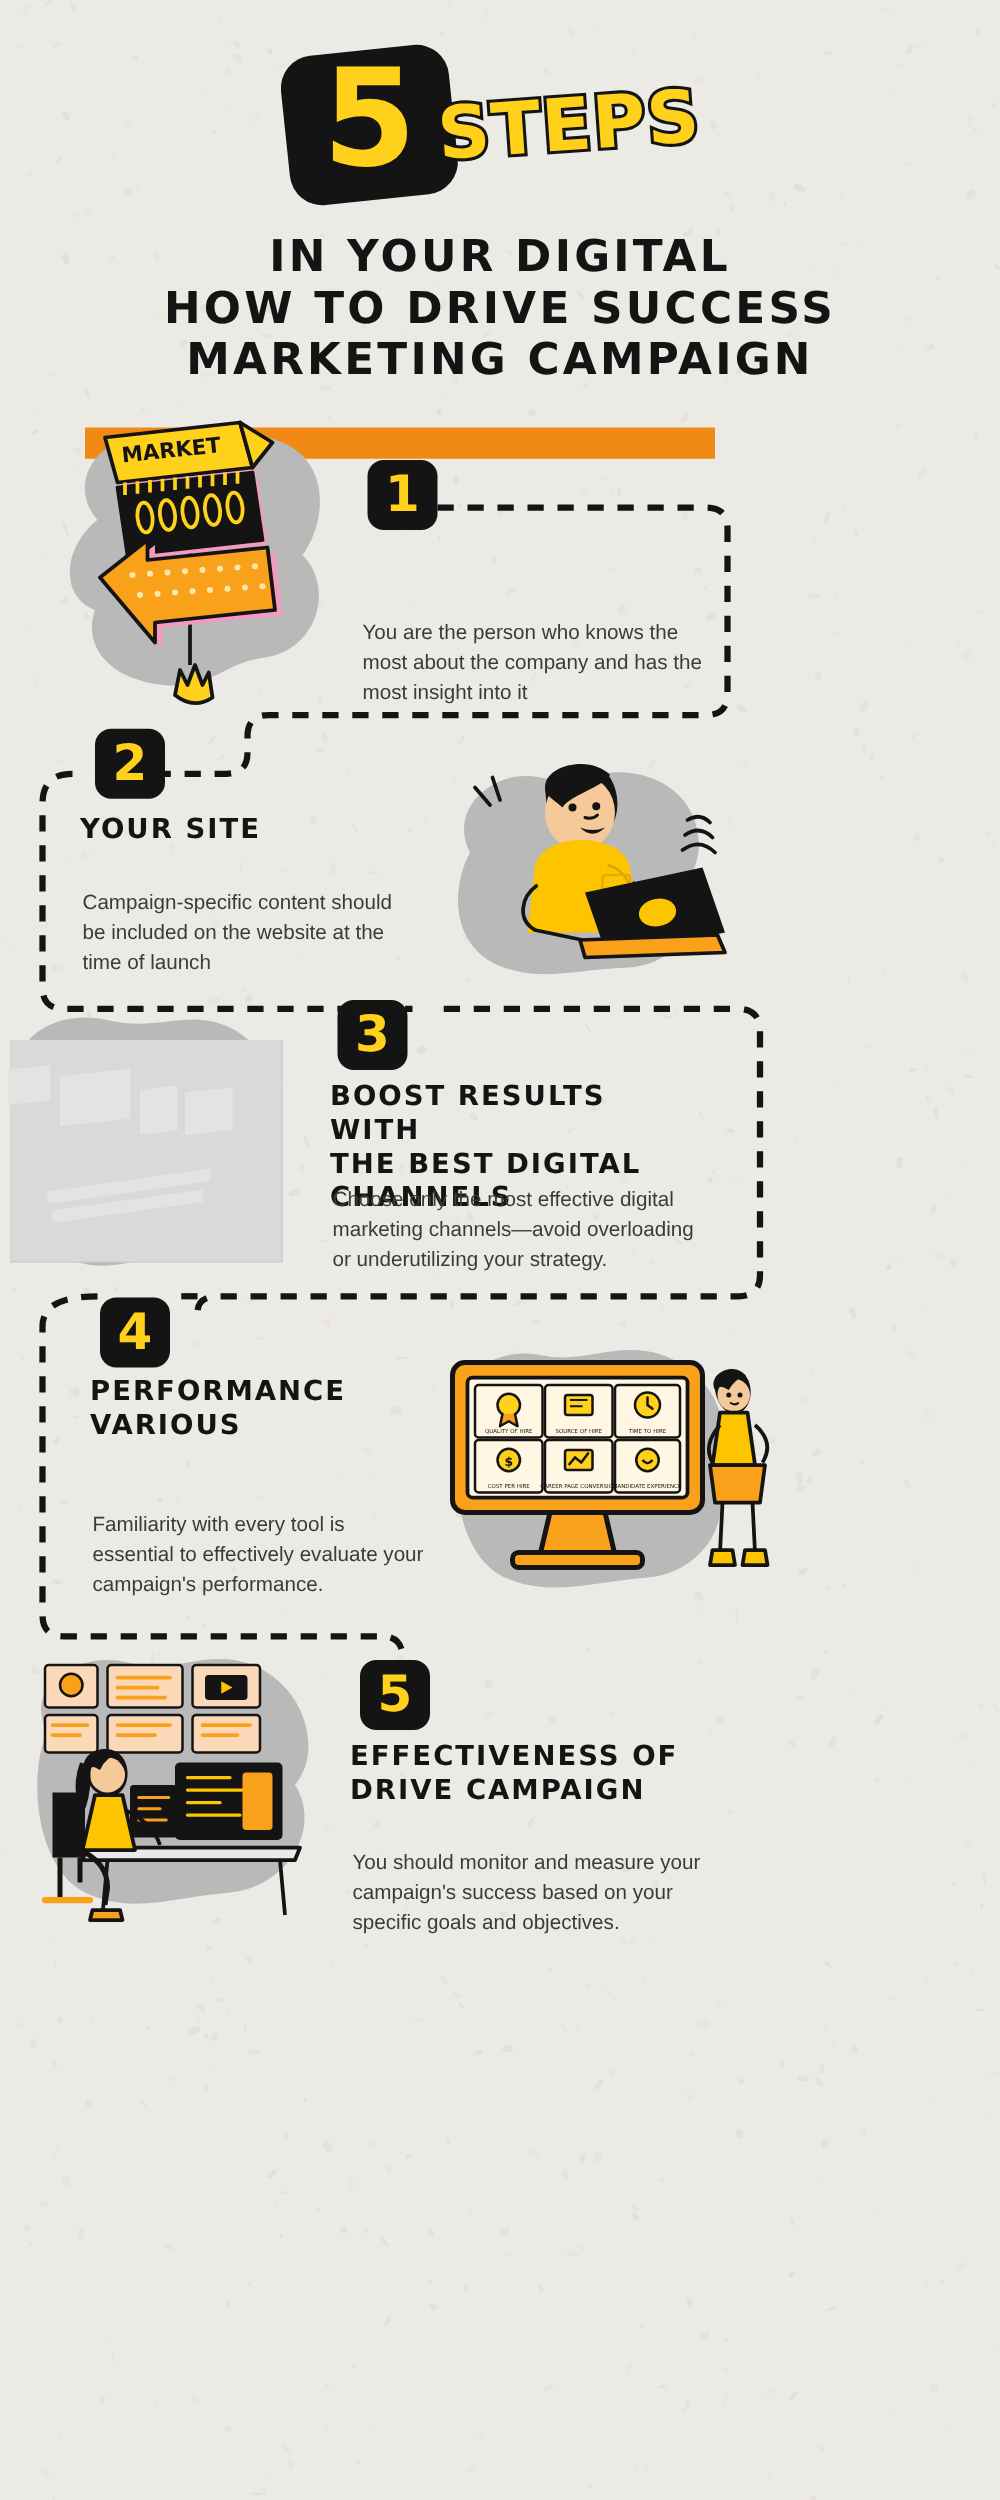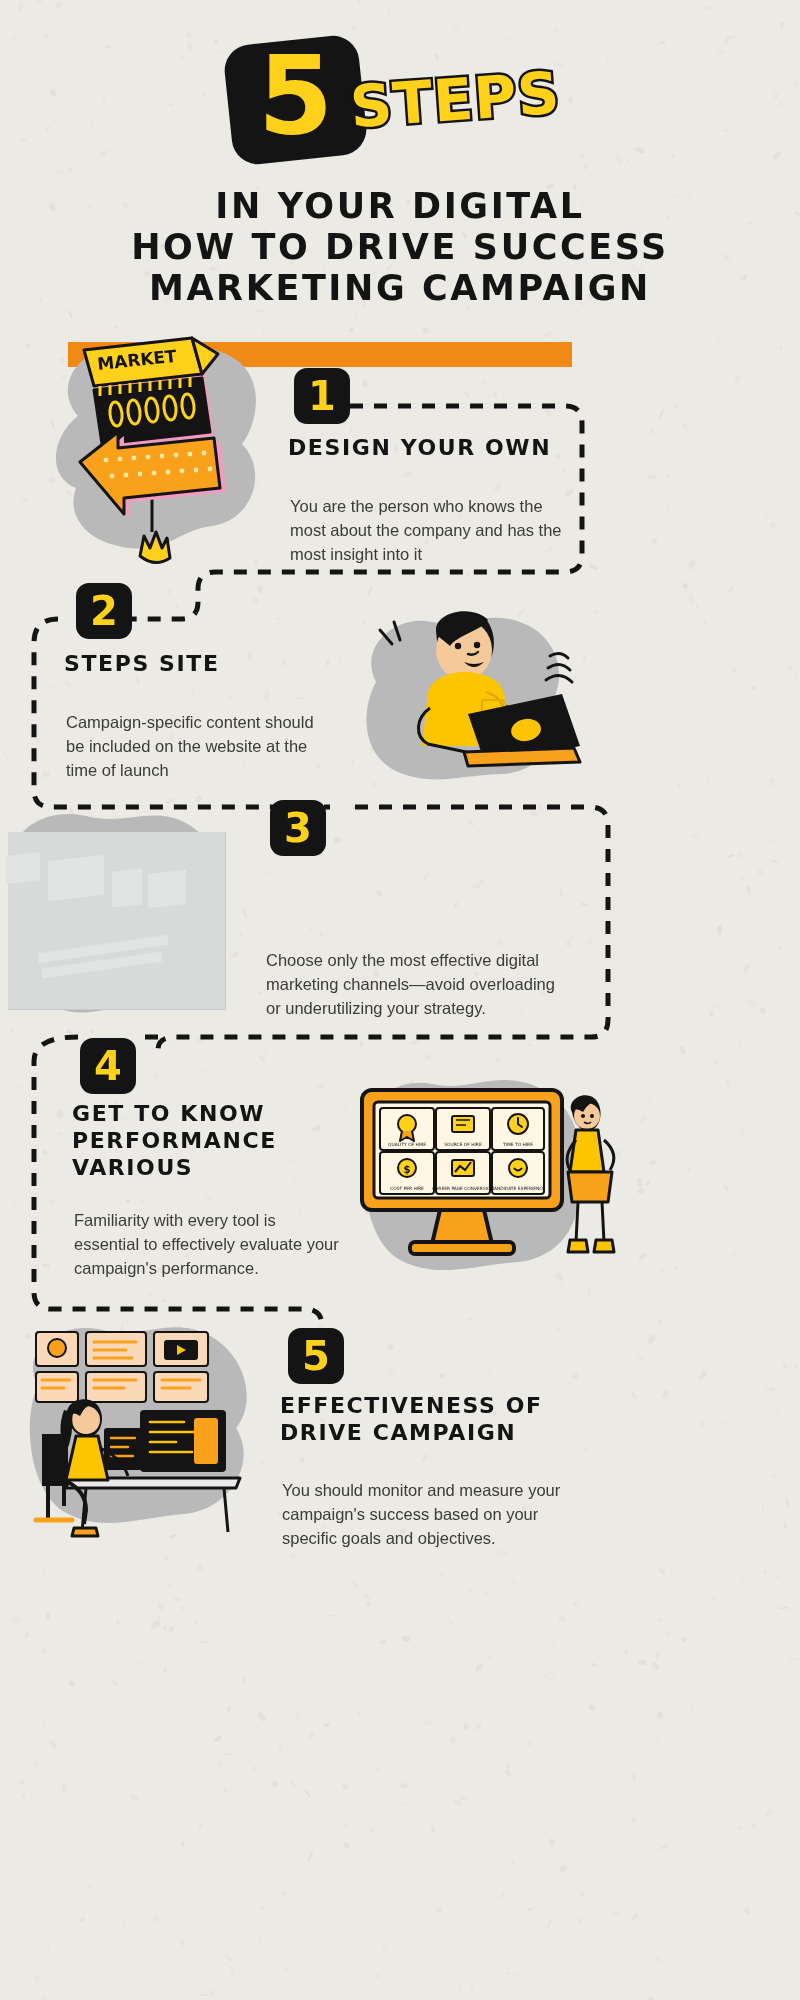--- a/index.html
+++ b/index.html
@@ -896,29 +896,28 @@
     </g>
 
     <path d="M120 236 L124 216 L130 228 L136 212 L142 228 L147 218 L150 238
              Q135 248 120 236 Z" fill="#FFD11A" stroke="#141414" stroke-width="3" stroke-linejoin="round"></path>
   </svg>
 
   <div class="numbadge" style="left:294px;top:368px;">
     <span>1</span>
   </div>
   <div class="stitle" style="left:288px;top:434px;width:270px;">
-    <div>DESIGN YOUR OWN</div>
   </div>
   <div class="sbody" style="left:290px;top:494px;width:272px;">You are the person who knows the most about the company and has the most insight into it</div>
 
   <div class="numbadge" style="left:76px;top:583px;">
     <span>2</span>
   </div>
   <div class="stitle" style="left:64px;top:650px;width:270px;">
-    <div>STEPS SITE</div>
+    <div>YOUR SITE</div>
   </div>
   <div class="sbody" style="left:66px;top:710px;width:252px;">Campaign-specific content should be included on the website at the time of launch</div>
 
   <svg style="position:absolute;left:336px;top:596px;width:250px;height:200px;" viewBox="0 0 250 200">
     <path d="M40 86 C22 52 58 18 96 26 C128 32 150 14 184 26 C224 40 232 84 214 108
              C232 136 208 176 166 178 C120 180 96 190 62 176 C26 160 24 116 40 86 Z" fill="#b9b9b9"></path>
 
     <g stroke="#141414" stroke-width="3" stroke-linecap="round">
       <line x1="44" y1="34" x2="56" y2="48"></line>
       <line x1="58" y1="26" x2="64" y2="44"></line>
@@ -959,27 +958,31 @@
     <div class="l" style="left:40px;top:26px;width:56px;height:40px;transform:skewY(-6deg);"></div>
     <div class="l" style="left:104px;top:38px;width:30px;height:36px;transform:skewY(-6deg);"></div>
     <div class="l" style="left:140px;top:40px;width:38px;height:34px;transform:skewY(-6deg);"></div>
     <div class="l" style="left:30px;top:112px;width:130px;height:10px;transform:skewY(-8deg);"></div>
     <div class="l" style="left:34px;top:128px;width:120px;height:10px;transform:skewY(-8deg);"></div>
   </div>
 
   <div class="numbadge" style="left:270px;top:800px;">
     <span>3</span>
   </div>
+  <div class="stitle" style="left:264px;top:864px;width:300px;">
+    <div>BOOST RESULTS WITH</div>
+    <div>THE BEST DIGITAL</div>
+    <div>CHANNELS</div>
+  </div>
   <div class="sbody" style="left:266px;top:948px;width:290px;">Choose only the most effective digital marketing channels—avoid overloading or underutilizing your strategy.</div>
 
   <div class="numbadge" style="left:80px;top:1038px;">
     <span>4</span>
   </div>
   <div class="stitle" style="left:72px;top:1100px;width:250px;">
-    <div>GET TO KNOW</div>
     <div>PERFORMANCE</div>
     <div>VARIOUS</div>
   </div>
   <div class="sbody" style="left:74px;top:1208px;width:268px;">Familiarity with every tool is essential to effectively evaluate your campaign's performance.</div>
 
   <svg style="position:absolute;left:340px;top:1060px;width:280px;height:230px;" viewBox="0 0 280 230">
     <path d="M34 82 C16 48 52 16 92 24 C128 32 152 12 190 24 C236 40 250 90 230 118
              C250 152 224 198 178 202 C130 206 100 218 64 202 C24 184 18 112 34 82 Z" fill="#b9b9b9"></path>
 
     <rect x="22" y="30" width="200" height="120" rx="10" fill="#F9A11B" stroke="#141414" stroke-width="4"></rect>

